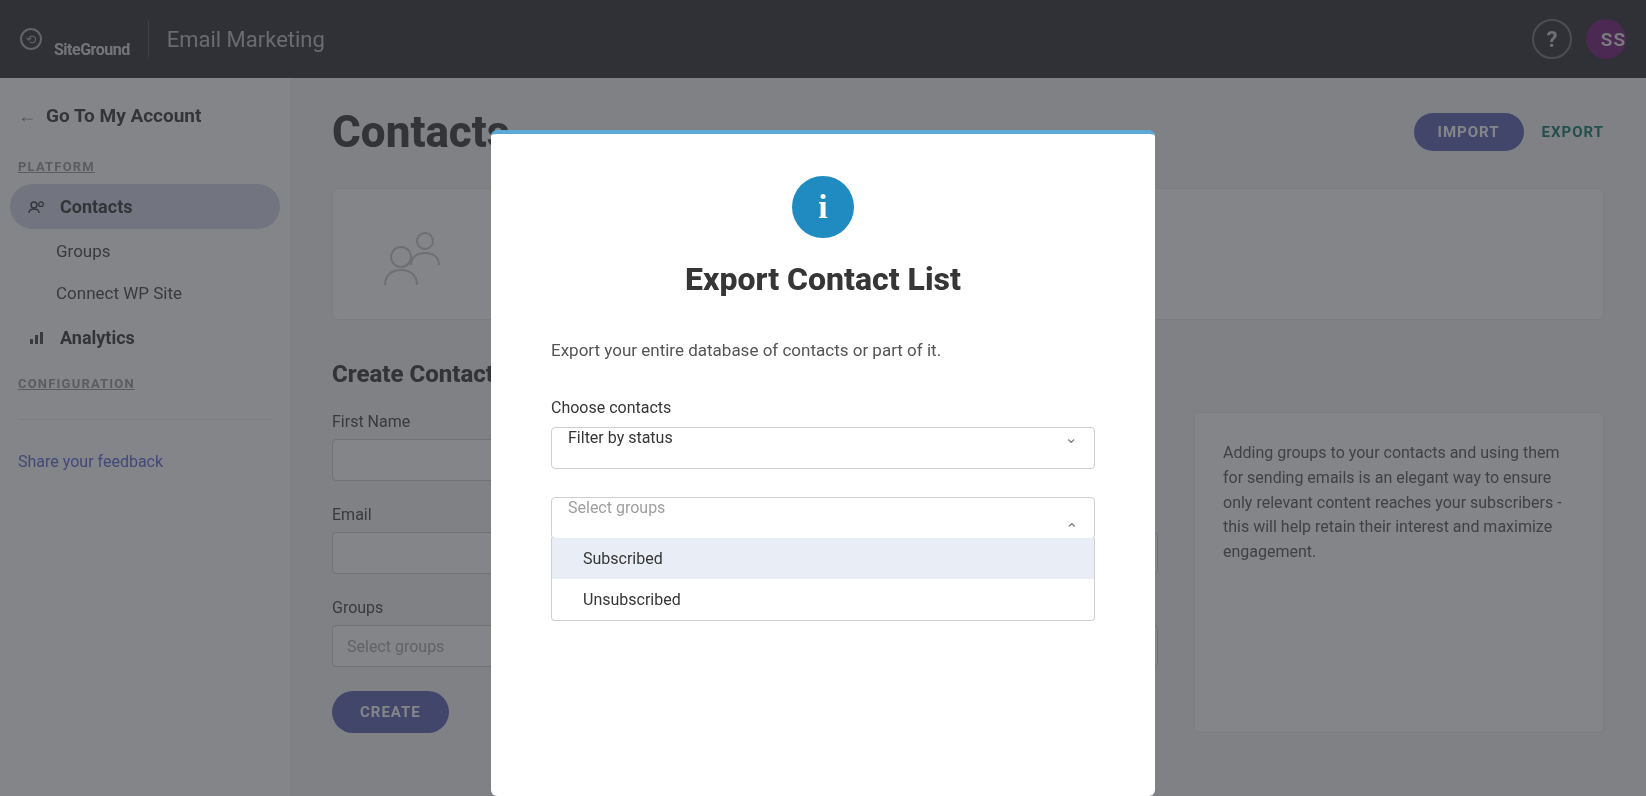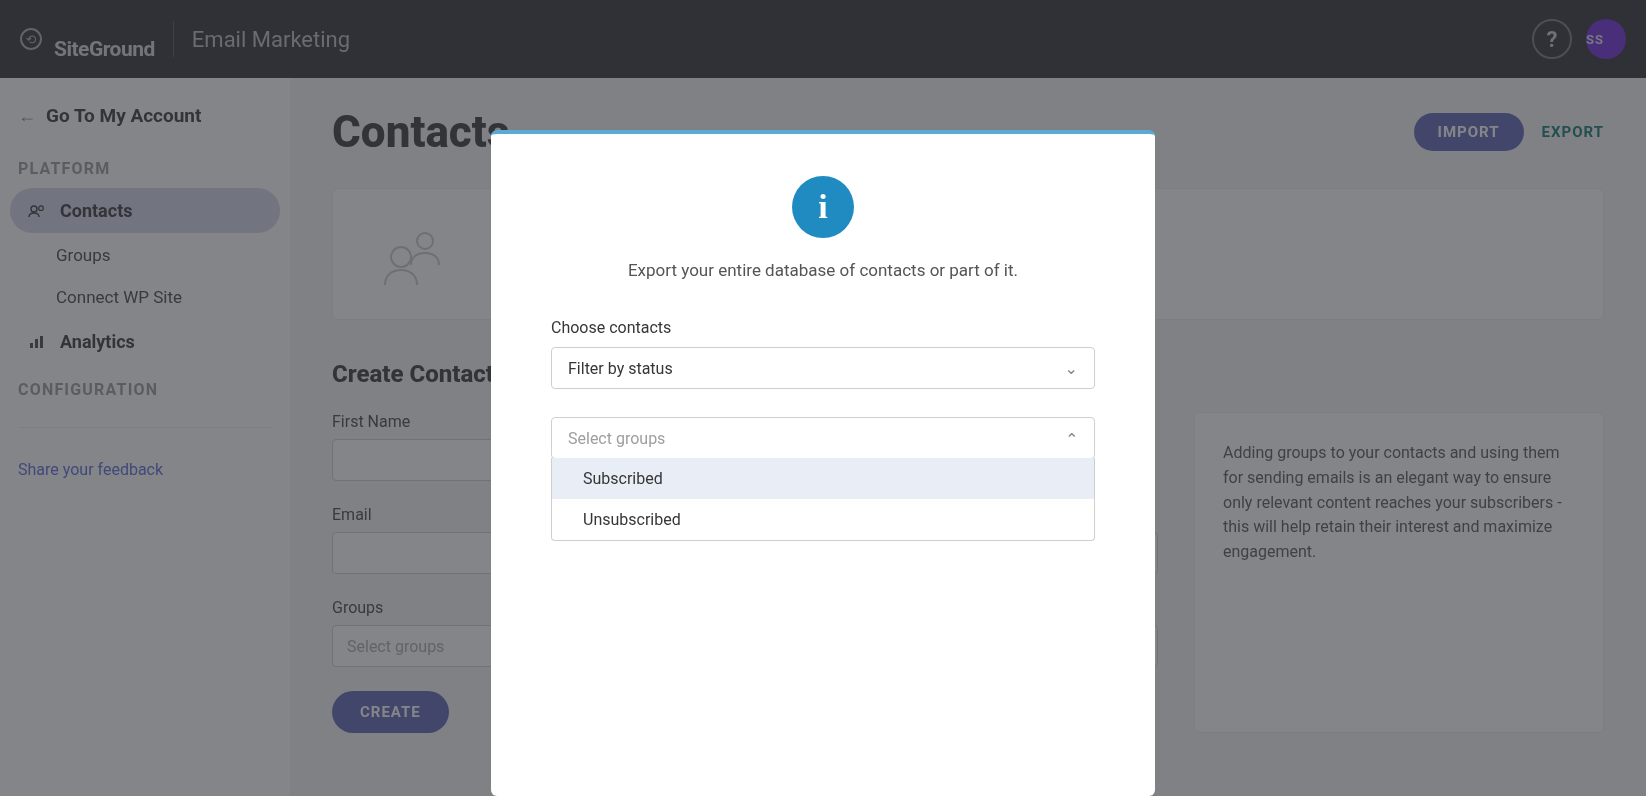--- a/index.html
+++ b/index.html
@@ -15,51 +15,51 @@
   
   .header {
     height: 78px;
     background: #2b2d33;
     display: flex;
     align-items: center;
     padding: 0 20px;
     color: #ccc;
   }
   .logo-group { display:flex; align-items:center; gap: 12px; }
-  .logo-text { font-weight:700; font-size: 21px; color:#d6d6d6; letter-spacing: -0.5px; margin-top: 20px;}
+  .logo-text { font-weight:700; font-size: 16px; color:#d6d6d6; letter-spacing: -0.5px; margin-top: 20px;}
   .logo-swirl {
     width:22px; height:22px; border:2px solid #aaa; border-radius:50%;
     display:inline-flex; align-items:center; justify-content:center; font-size:13px; color:#aaa;
   }
   .divider-v { width:1px; height:36px; background:#555; margin:0 18px;}
   .app-title { font-size:22px; color:#bdbdbd; font-weight:400; }
   .header-right { margin-left:auto; display:flex; align-items:center; gap:14px;}
   .help-btn {
     width:40px;height:40px;border:2px solid #777;border-radius:50%;
     display:flex;align-items:center;justify-content:center;
     color:#ccc;font-size:22px;font-weight:700;cursor:pointer;
   }
   .avatar {
-    width:40px;height:40px;border-radius:50%;background:#6d28d9;
-    display:flex;align-items:center;justify-content:flex-start;
-    color:#e5e5e5;font-size:13px;font-weight:600;letter-spacing:1px;
+    width:40px;height:40px;border-radius:50%;background:#701a75;
+    display:flex;align-items:center;justify-content:flex-end;
+    color:#e5e5e5;font-size:19px;font-weight:600;letter-spacing:1px;
   }
   
   .main-wrap { display:flex; height:calc(100% - 78px); }
   .sidebar {
     width:290px; background:#fff; padding:20px 0;
   }
   .back-link {
     display:flex; align-items:center; gap:10px; padding:6px 18px 18px;
     font-size:19px; font-weight:700; color:#363636; cursor:pointer;
   }
   .back-arrow { font-size:18px; color:#888; }
   .section-head {
-    padding:14px 18px 8px; font-size:16px; letter-spacing:1.2px;
-    color:#9a9a9a; font-weight:700;
+    padding:14px 18px 8px; font-size:13px; letter-spacing:1.2px;
+    color:#9a9a9a; font-weight:700;text-decoration:underline;
   }
   .nav-item {
     display:flex;align-items:center;gap:14px;
     padding:12px 18px;font-size:18px;color:#363636;cursor:pointer;border-radius:30px;margin:2px 10px;
   }
   .nav-item.active { background:#d1d5e8; font-weight:700; }
   .nav-item.bold { font-weight:700; }
   .nav-sub { padding-left:46px; font-size:17px; color:#444; margin:2px 10px; padding-top:10px; padding-bottom:10px; cursor:pointer;}
   .nav-icon { width:18px;height:14px;display:flex;align-items:center;justify-content:center; color:#444; }
   .sidebar-divider { height:1px;background:#eee;margin:20px 18px; }
@@ -117,25 +117,25 @@
     margin-top:130px; width:664px; background:#fff; border-radius:6px;
     border-top:4px solid #5aa9d6;
     padding:42px 60px 54px; position:relative;
   }
   .modal-icon {
     width:62px;height:62px;border-radius:50%;background:#1f8bc1;
     display:flex;align-items:center;justify-content:center;color:#fff;
     font-size:34px;font-weight:700;margin:0 auto 22px;font-family:Georgia,serif;
   }
   .modal-title { text-align:center;font-size:32px;font-weight:800;color:#363636;margin-bottom:42px;}
-  .modal-sub { text-align:center;color:#555;font-size:17px;margin-bottom:38px;}
+  .modal-sub { color:#555;font-size:17px;margin-bottom:38px;}
   .modal-field-label { font-size:16px;color:#363636;margin-bottom:10px;margin-top:34px; }
   .modal-select {
     border:1px solid #cfcfcf;border-radius:4px;height:42px;
-    display:flex;align-items:center;padding:0 16px;font-size:16px;color:#363636;
+    display:flex;padding:0 16px;font-size:16px;color:#363636;
     cursor:pointer; position:relative;
   }
   .modal-select .placeholder { color:#9e9e9e; }
   .modal-block { margin-bottom:28px; }
   .dropdown {
     position:absolute; left:-1px; right:-1px; top:40px;
     background:#fff;border:1px solid #cfcfcf;border-top:none;
     border-radius:0 0 4px 4px; z-index:5; overflow:hidden;
   }
   .option {
@@ -267,20 +267,21 @@
       <div class="tip-box">
         <div class="tip-body">Adding groups to your contacts and using them for sending emails is an elegant way to ensure only relevant content reaches your subscribers - this will help retain their interest and maximize engagement.</div>
       </div>
     </div>
   </div>
 </div>
 
 <div class="overlay">
   <div class="modal">
     <div class="modal-icon">i</div>
+    <div class="modal-title">Export Contact List</div>
     <div class="modal-sub">Export your entire database of contacts or part of it.</div>
 
     <div class="modal-block">
       <div class="modal-field-label">Choose contacts</div>
       <div class="modal-select">
         <span>Filter by status</span>
         <span class="chev" style="margin-left:auto;">⌄</span>
       </div>
     </div>
 

